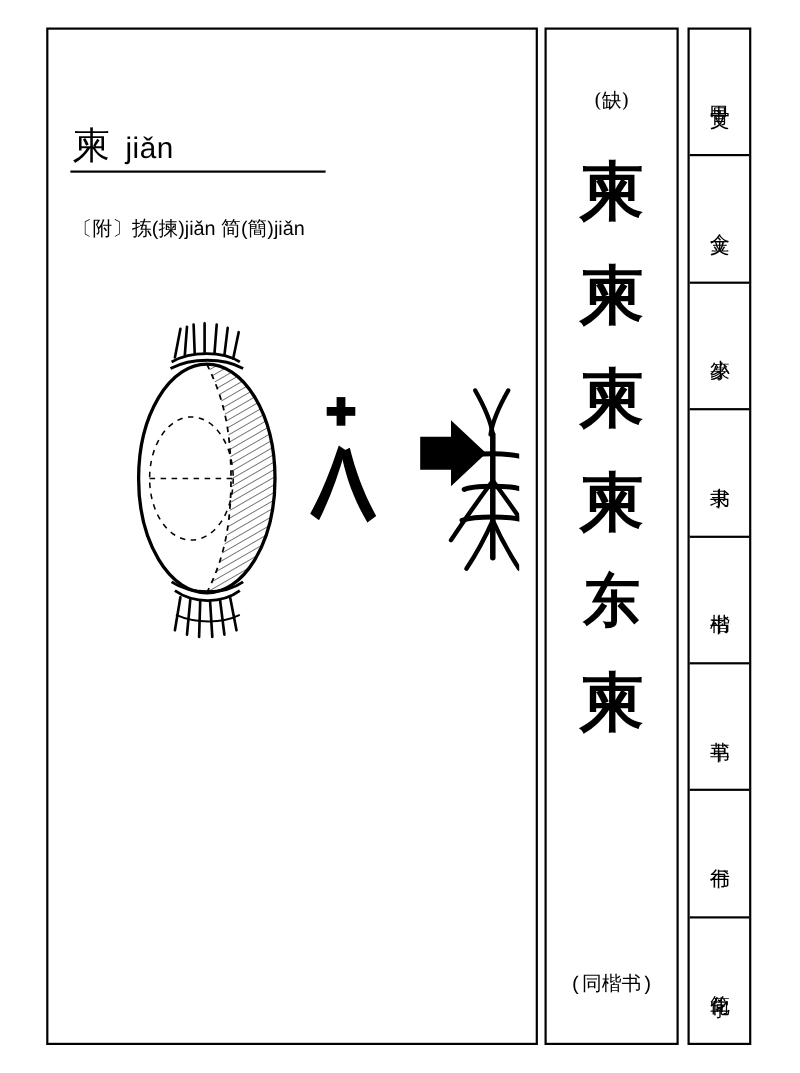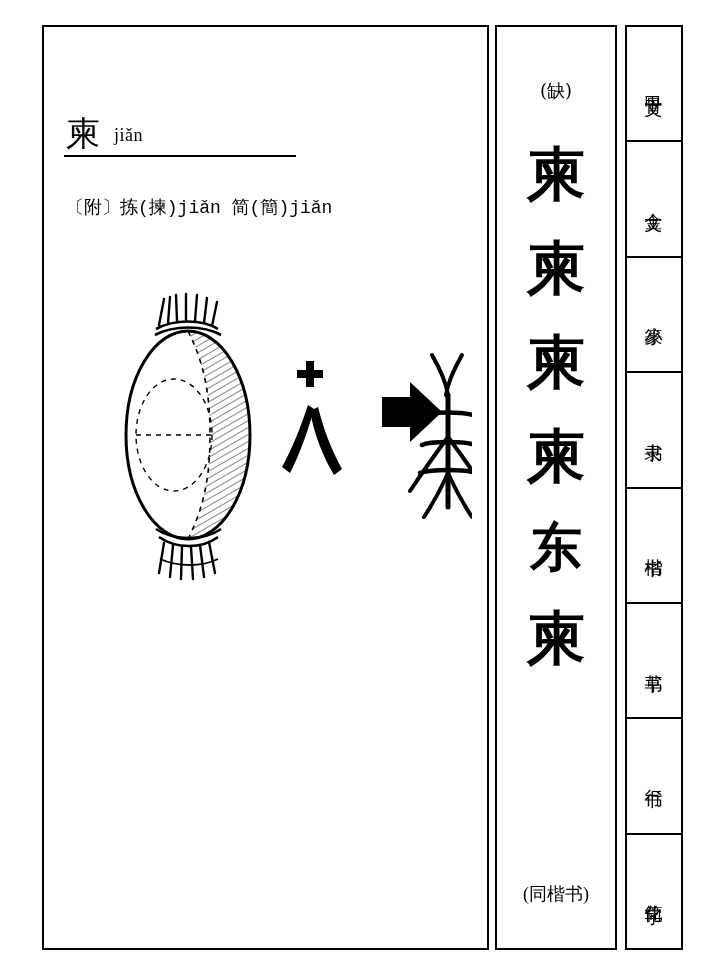--- a/index.html
+++ b/index.html
@@ -43,43 +43,43 @@
     display: flex;
     align-items: flex-end;
     gap: 14px;
   }
   .headword-char {
     font-size: 34px;
     line-height: 36px;
     font-family: "DejaVu Serif", "Liberation Serif", serif;
   }
   .headword-pinyin {
-    font-size: 18px;
+    font-size: 27px;
     line-height: 30px;
-    font-family: Liberation Serif, serif;
+    font-family: Liberation Sans, sans-serif;
     letter-spacing: 0.5px;
     padding-bottom: 1px;
   }
   .headword-rule {
     position: absolute;
     left: 20px;
     top: 128px;
     width: 232px;
     height: 0;
     border-top: 2px solid #000;
   }
 
   .variant-line {
     position: absolute;
     left: 22px;
     top: 170px;
     width: 400px;
     font-size: 18px;
     line-height: 22px;
-    font-family: Liberation Mono, monospace;
+    font-family: Liberation Sans, sans-serif;
     letter-spacing: 0px;
     white-space: nowrap;
   }
 
   
   .illus {
     position: absolute;
     left: 20px;
     top: 250px;
     width: 408px;
@@ -121,21 +121,21 @@
     font-size: 18px;
     font-family: "DejaVu Serif", "Liberation Serif", serif;
   }
   .script-note-bottom {
     position: absolute;
     bottom: 42px;
     left: 0;
     width: 100%;
     text-align: center;
     font-size: 18px;
-    font-family: Liberation Serif, serif;
+    font-family: Liberation Mono, monospace;
   }
   .glyph-stack {
     position: absolute;
     top: 118px;
     left: 0;
     width: 100%;
     height: 745px;
     display: flex;
     flex-direction: column;
     align-items: center;

